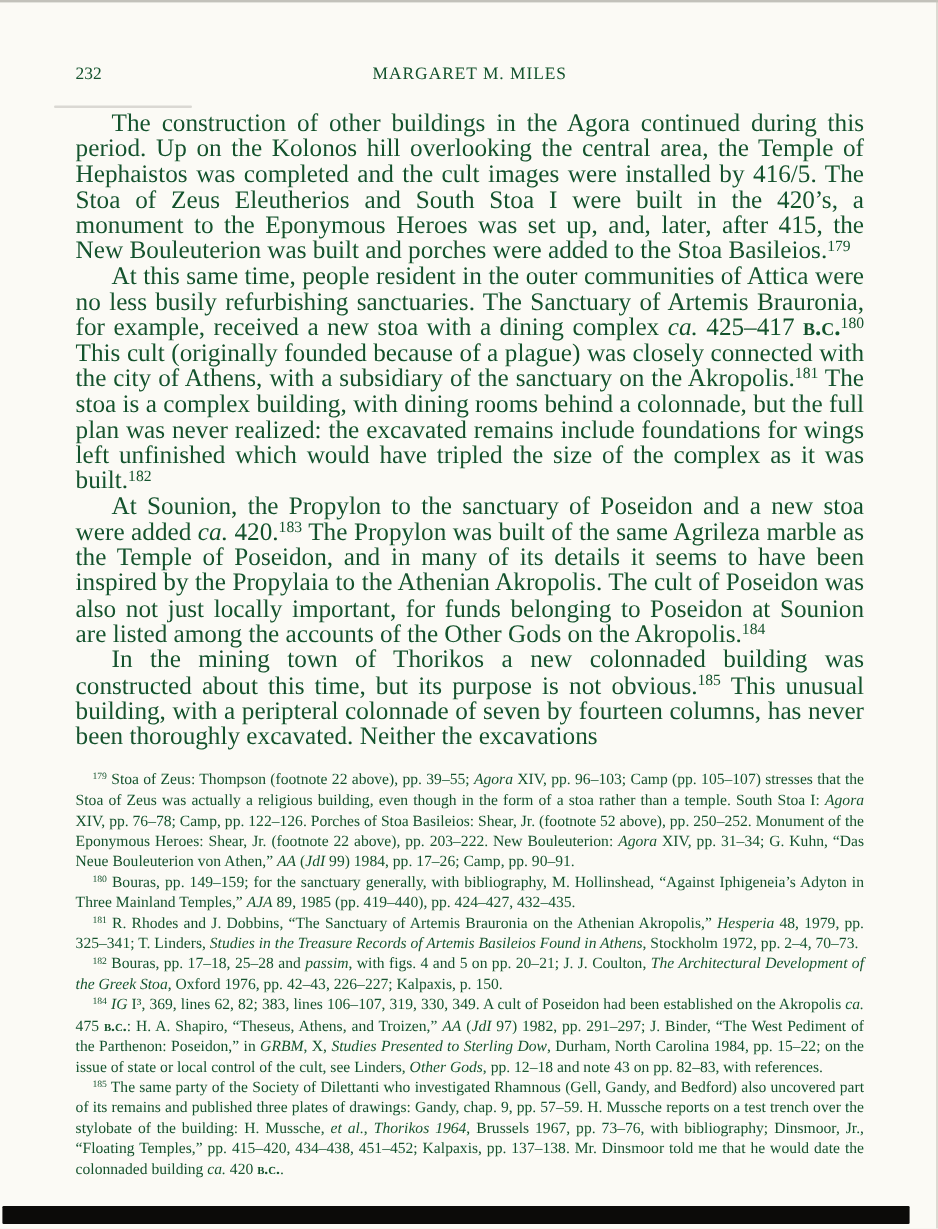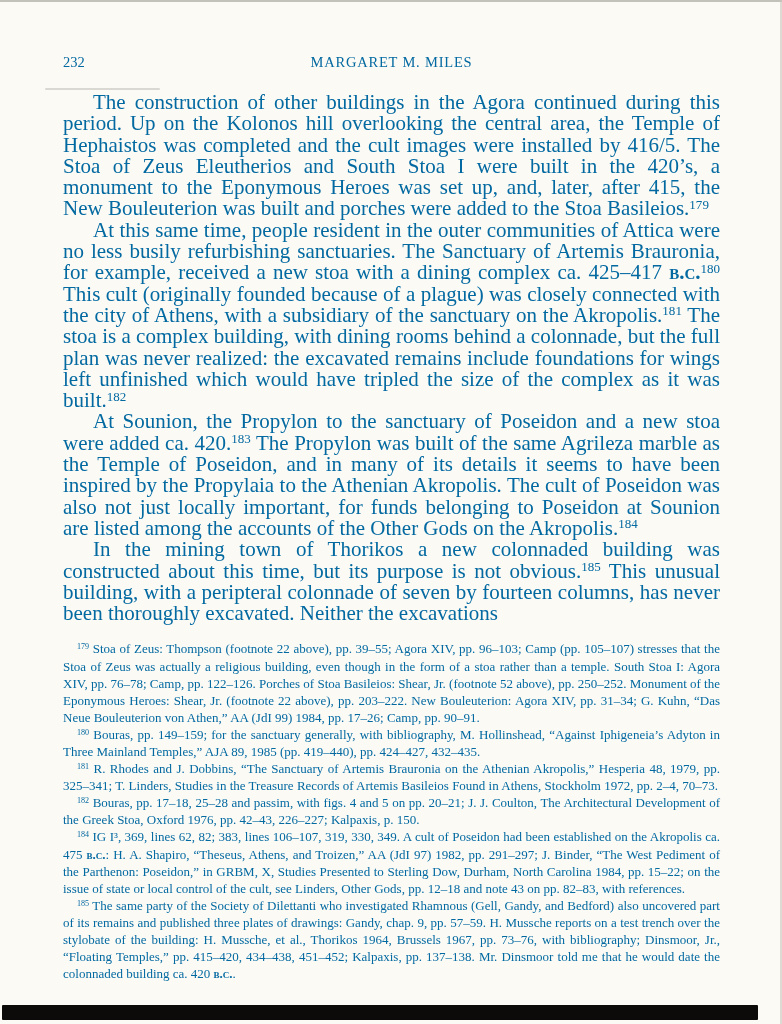--- a/index.html
+++ b/index.html
@@ -6,21 +6,21 @@
   html, body { margin: 0; padding: 0; }
   body {
     width: 782px; height: 1024px;
     background: #f1efe9;
     font-family: "Liberation Serif", "DejaVu Serif", serif;
   }
   .page {
     position: relative;
     width: 782px; height: 1024px;
     background: #fbfaf5;
-    color: #0369a1;
+    color: #14532d;
     overflow: hidden;
   }
   .running-header {
     position: absolute;
     top: 54px; left: 63px; width: 657px;
     text-align: center;
     font-size: 14.5px;
     letter-spacing: 0.8px;
   }
   .page-number {
@@ -39,21 +39,21 @@
     text-indent: 30px;
   }
   .footnotes { margin-top: 16px; }
   .footnote {
     margin: 0;
     font-size: 13px;
     line-height: 17.1px;
     text-align: justify;
     text-indent: 14px;
   }
-  .it { }
+  .it { font-style: italic; }
   .sc { font-variant: small-caps; font-weight: bold; }
   sup {
     font-size: 62%;
     line-height: 0;
     vertical-align: baseline;
     position: relative;
     top: -0.5em;
   }
   
   .edge-top {

